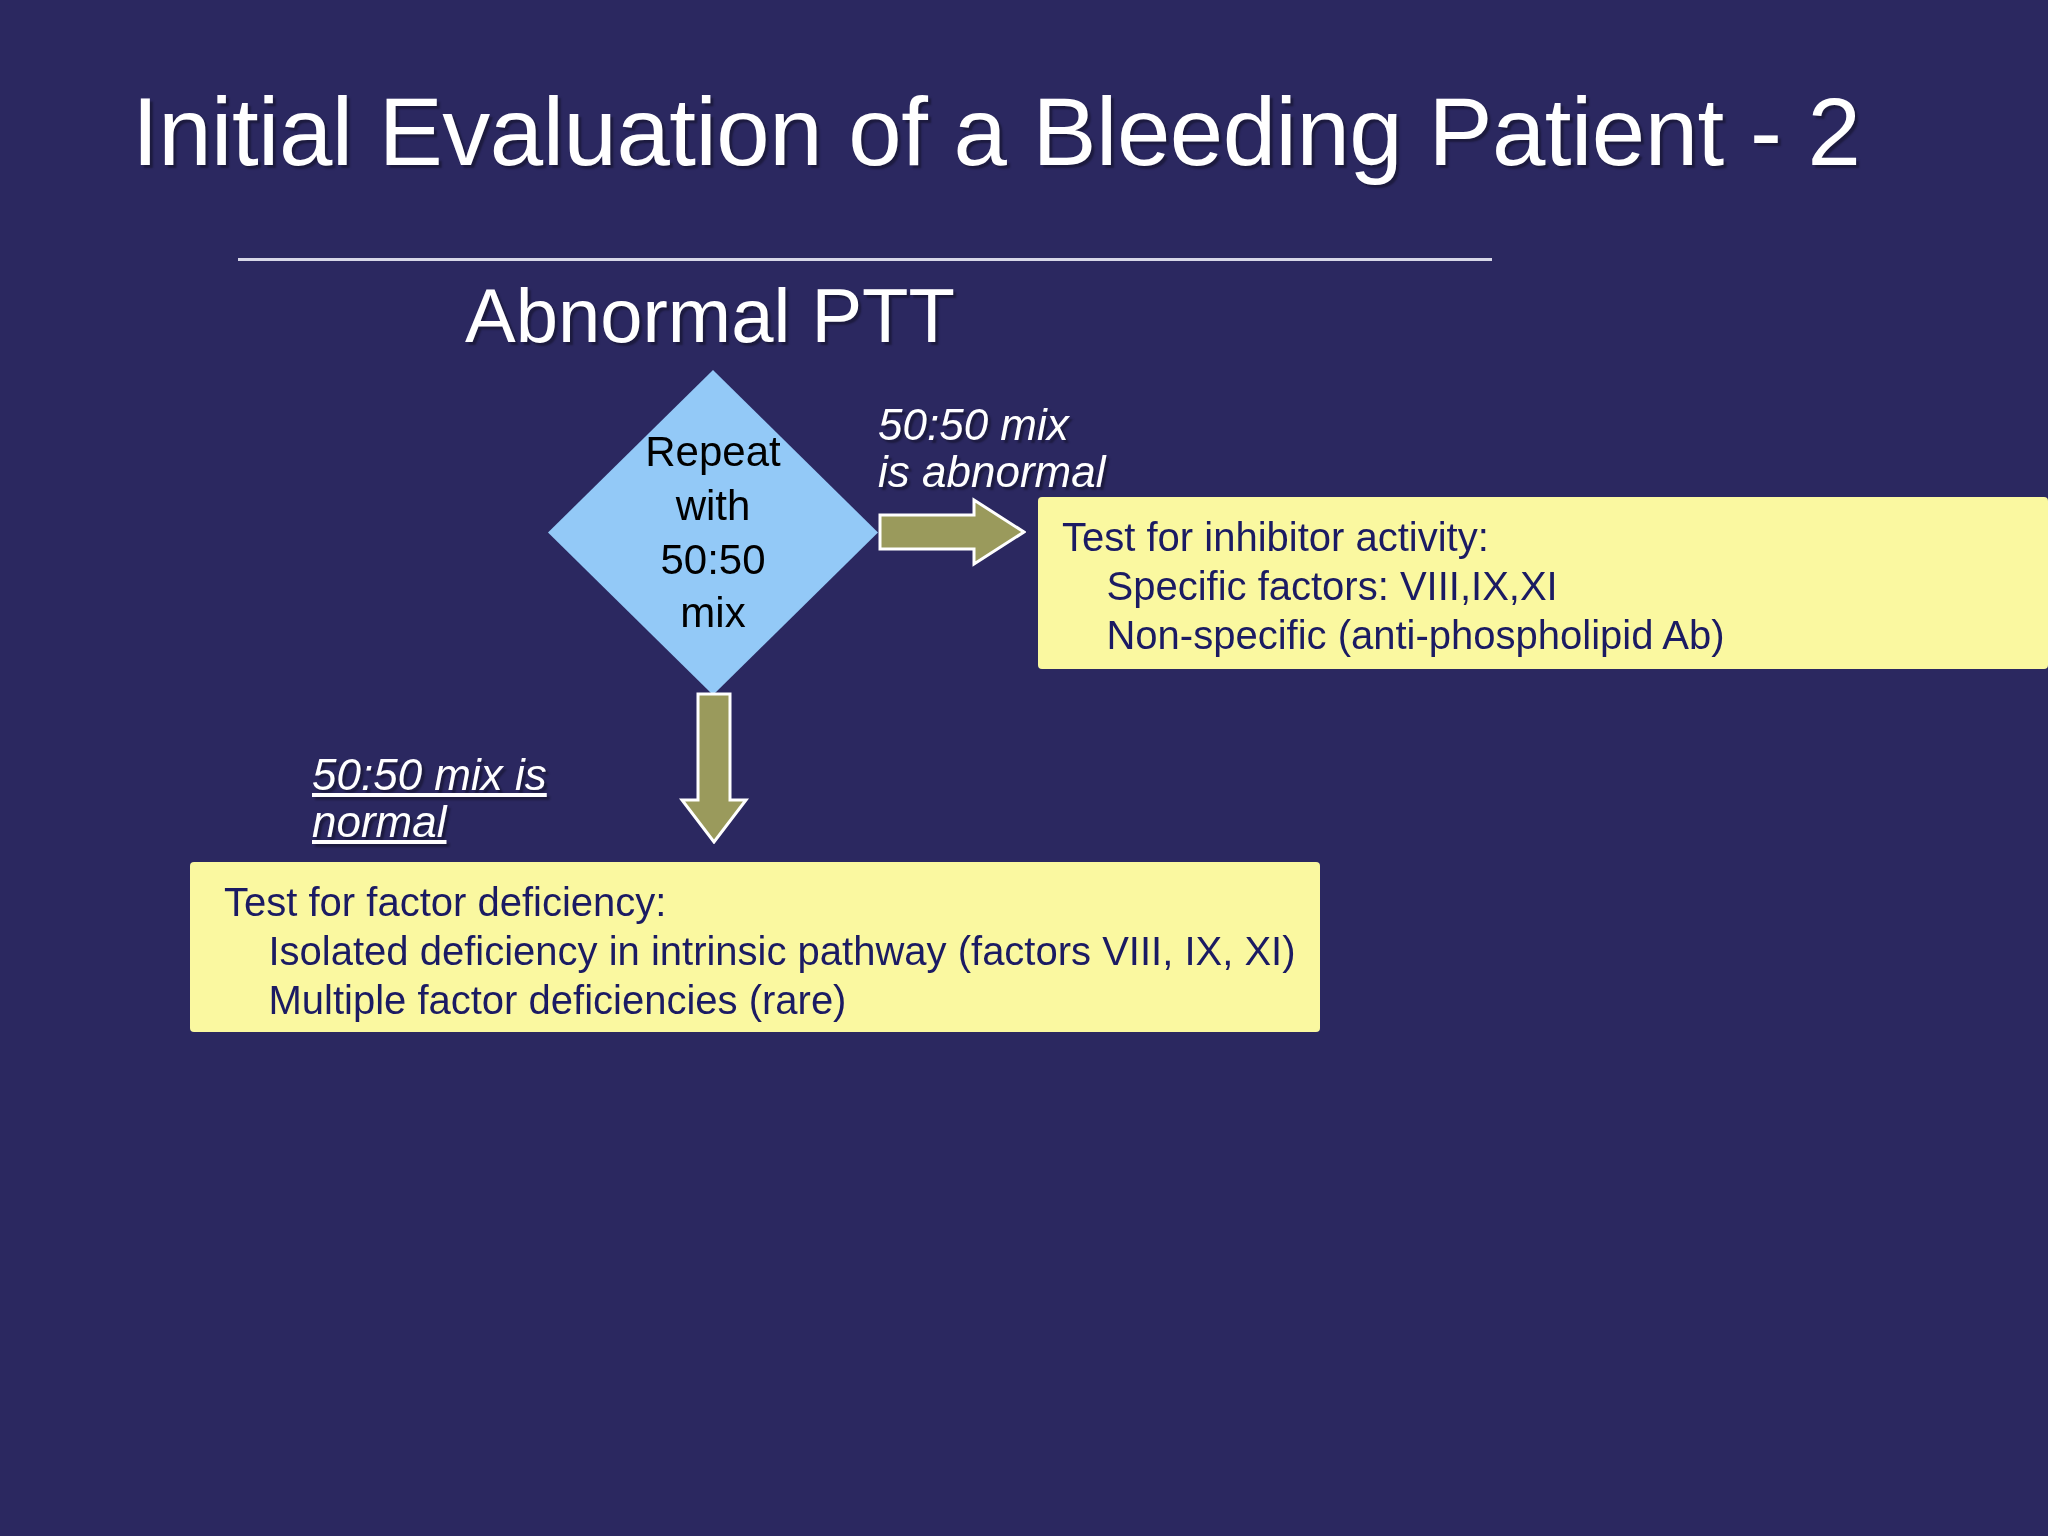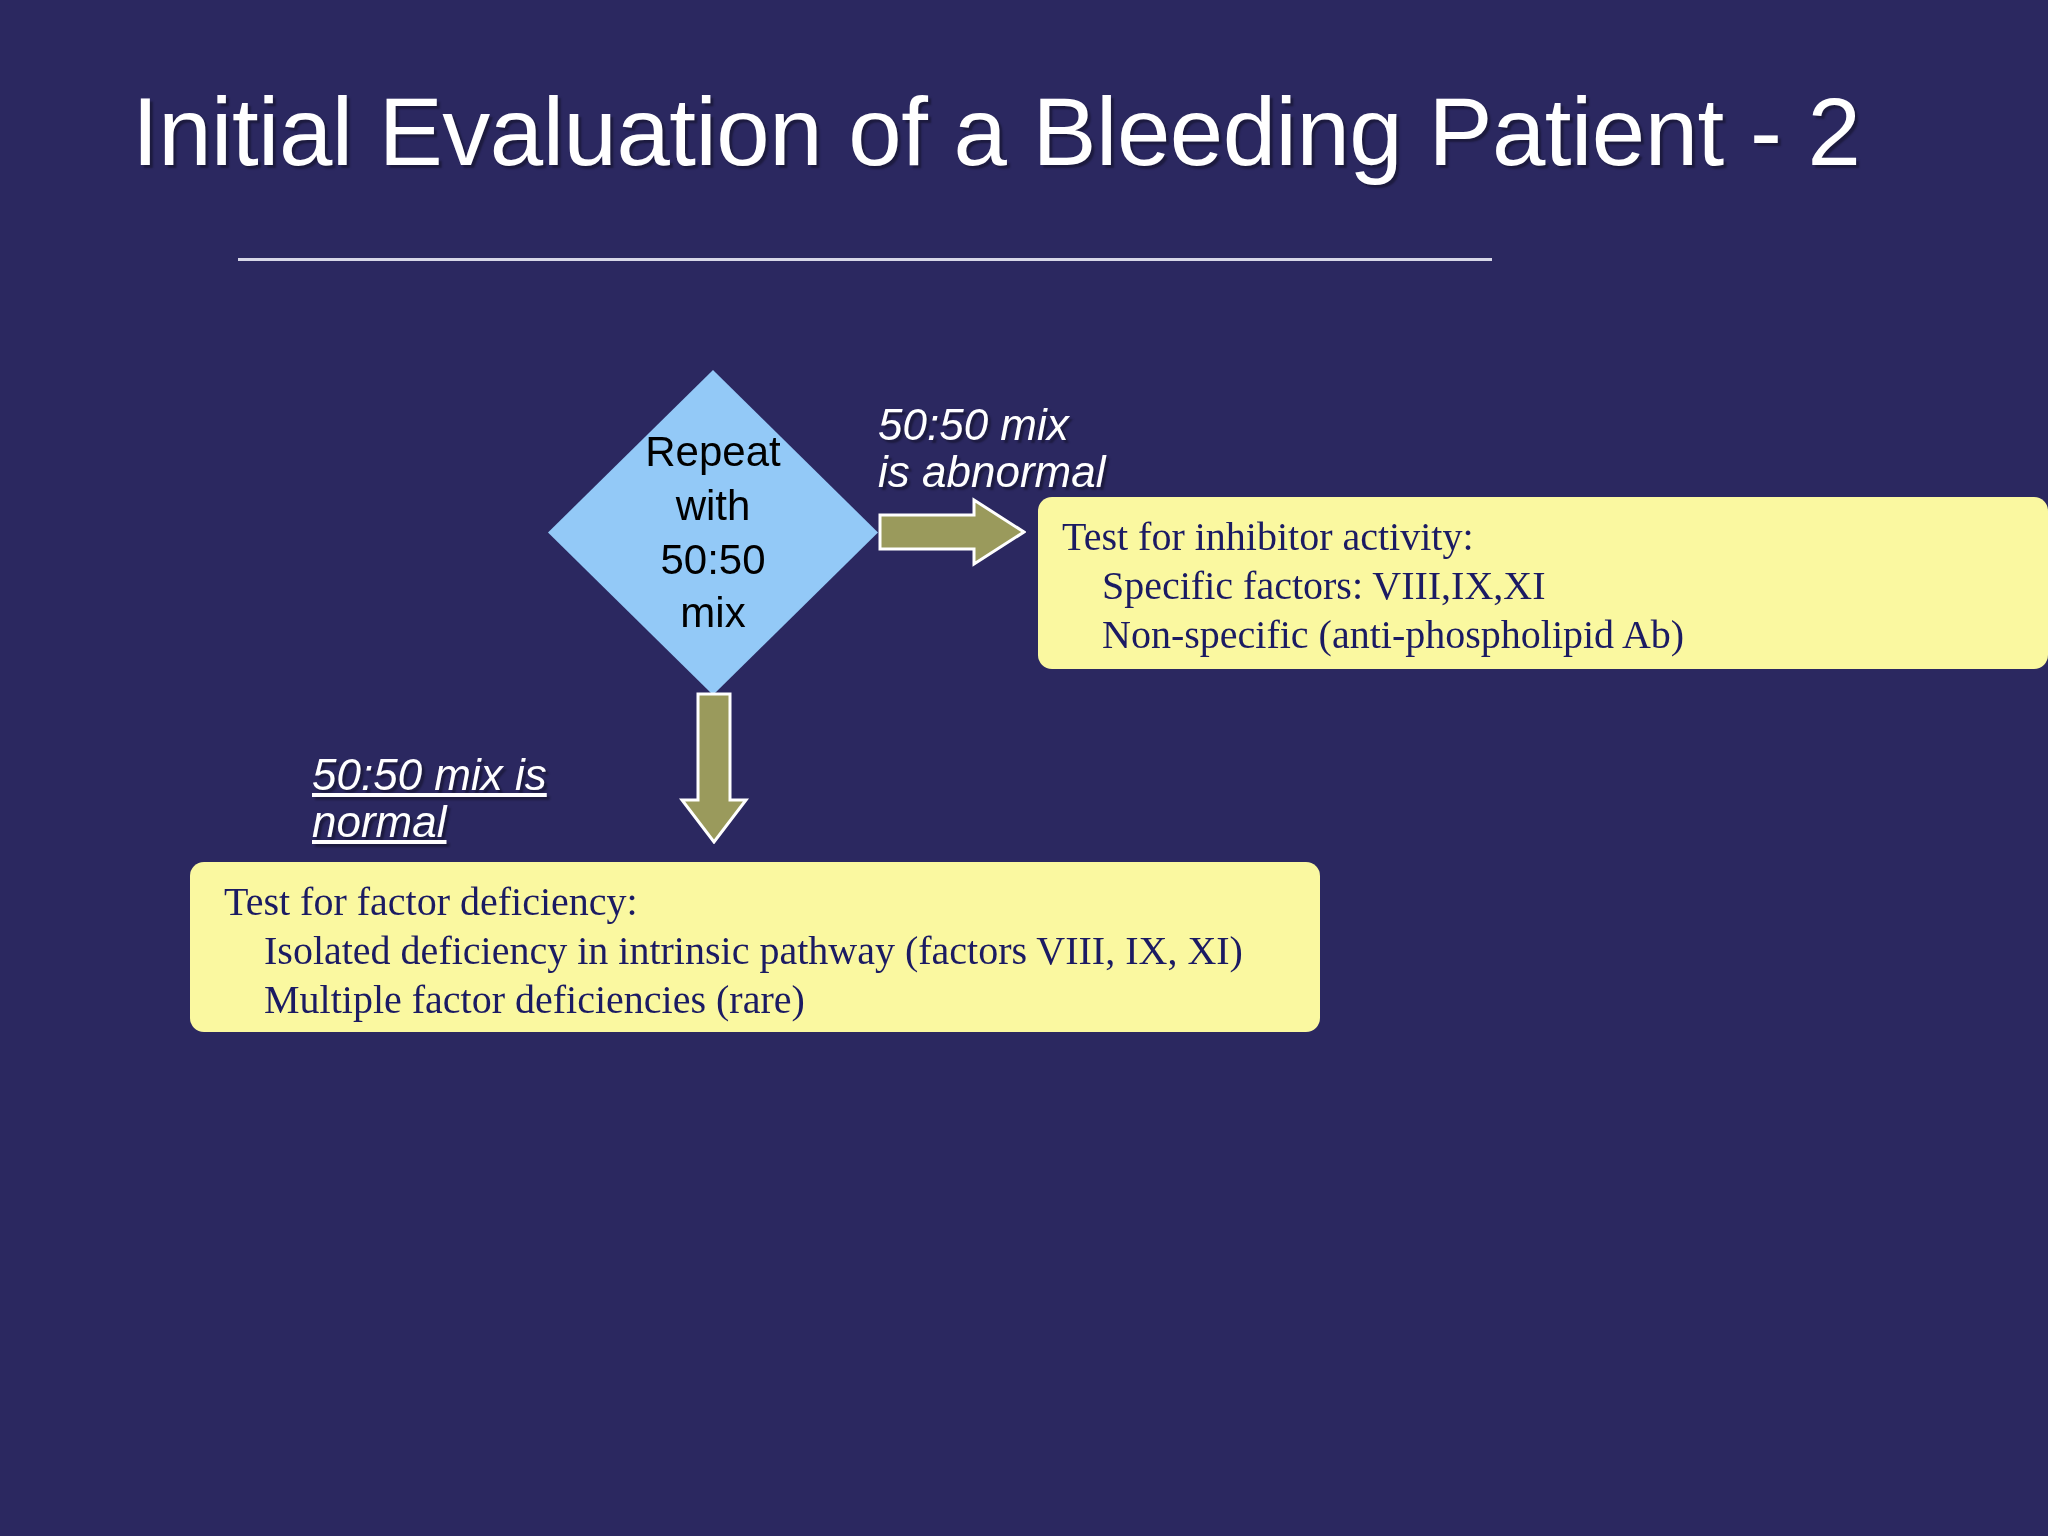--- a/index.html
+++ b/index.html
@@ -78,23 +78,23 @@
     text-shadow:3px 3px 2px rgba(0,0,0,0.35);
     white-space:pre-line;
   }
   .lbl-right{left:878px;top:402px;}
   .lbl-down{left:312px;top:752px;text-decoration:underline;}
 
   
   .callout{
     position:absolute;
     background:#FAF8A0;
-    border-radius:14px;
+    border-radius:4px;
     color:#1B1B63;
-    font-family:Liberation Serif, serif;
+    font-family:Liberation Sans, sans-serif;
   }
   .callout .ctext{
     position:absolute;left:24px;top:14px;
     width:1400px;
     font-size:40px;line-height:1.22;
     white-space:pre-wrap;
   }
   #callout-inhibitor{left:1038px;top:497px;width:1010px;height:172px;}
   #callout-inhibitor .ctext{top:16px;left:24px;width:1120px;}
 
@@ -102,20 +102,21 @@
   #callout-deficiency .ctext{top:16px;left:34px;width:1180px;}
 </style>
 </head>
 <body>
 
 <div class="slide">
 
   <div class="title">Initial Evaluation of a Bleeding Patient - 2</div>
 
   <div class="frac-rule"></div>
+  <div class="frac-den">Abnormal PTT</div>
 
   <div class="diamond-wrap">
     <div class="diamond-shape"></div>
     <div class="diamond-text">
       <span>Repeat</span>
       <span>with</span>
       <span>50:50</span>
       <span>mix</span>
     </div>
   </div>

